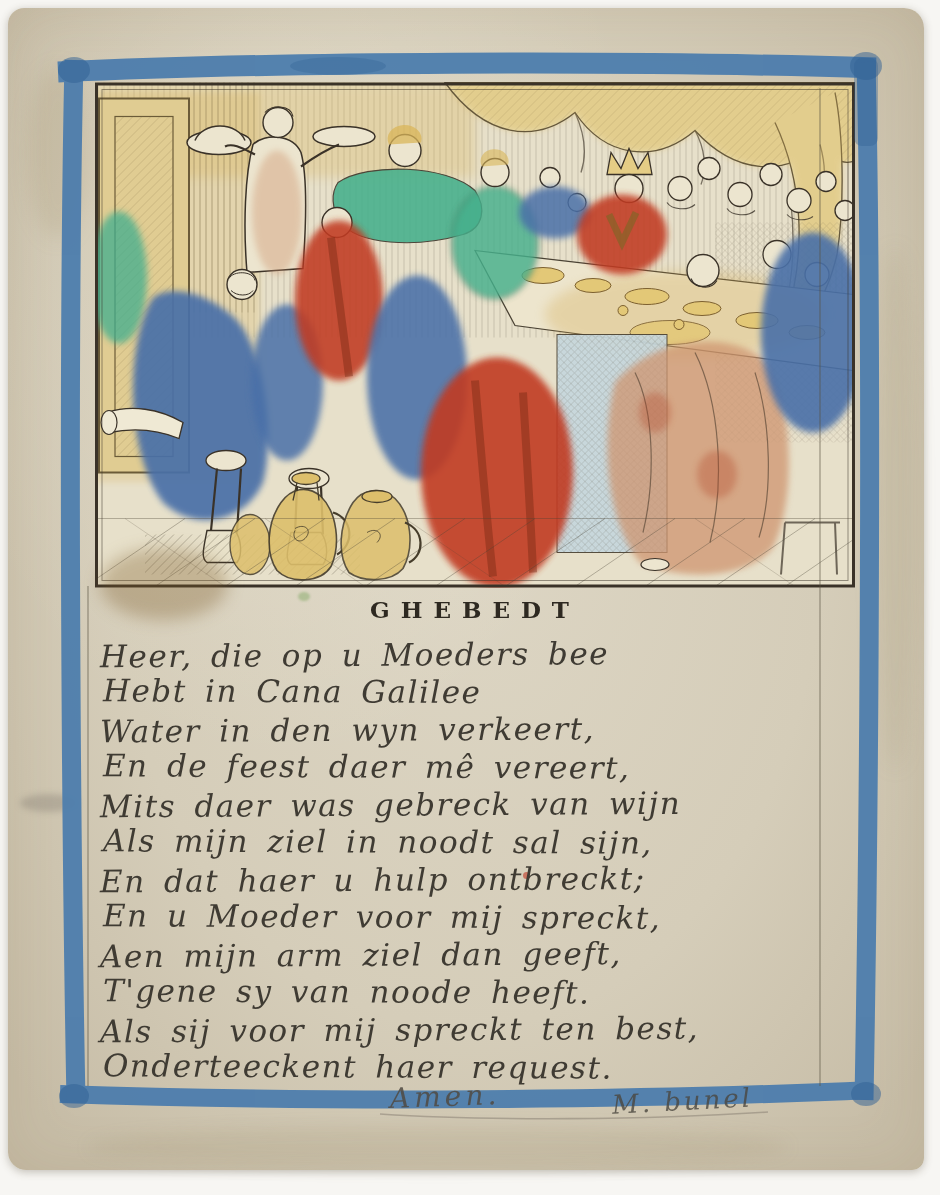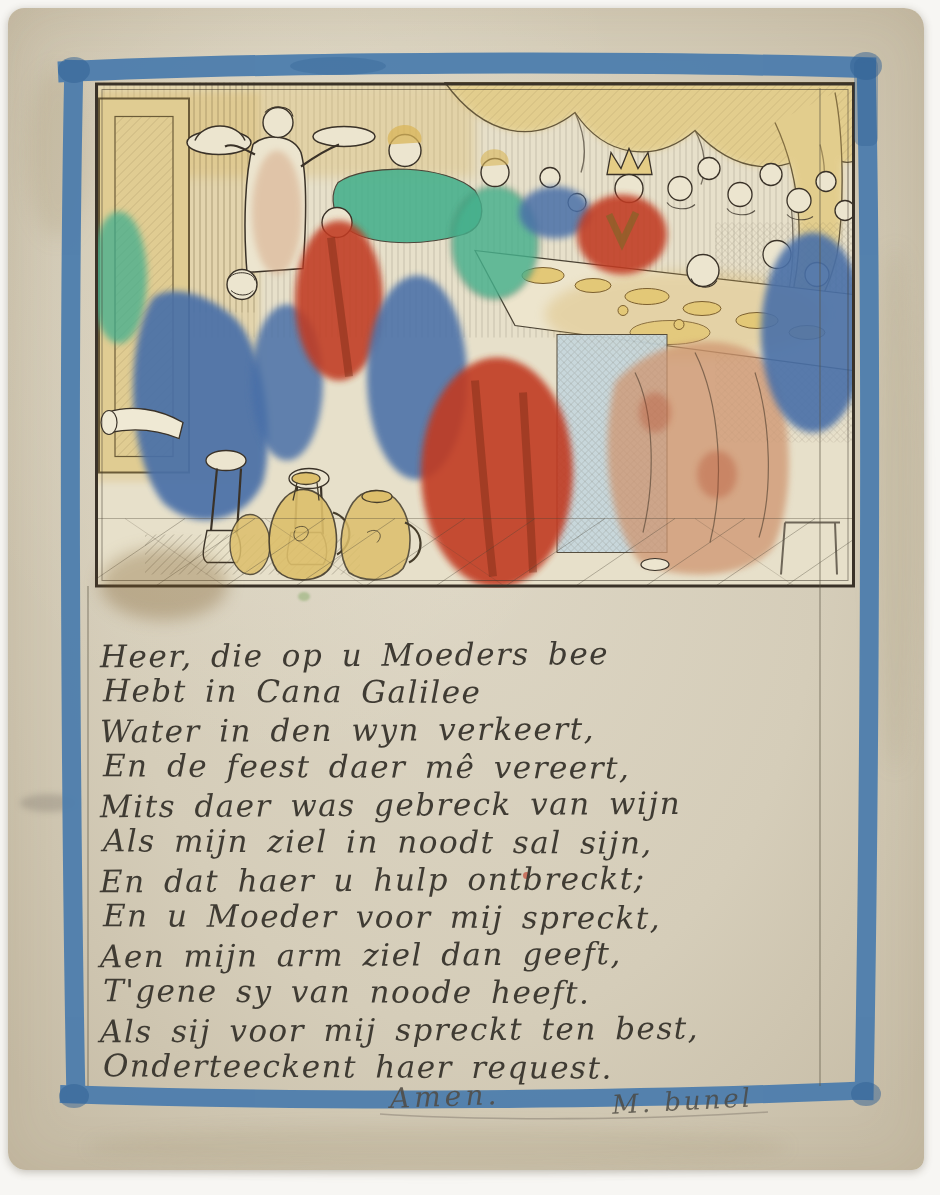--- a/index.html
+++ b/index.html
@@ -223,20 +223,21 @@
       <ellipse cx="330" cy="58" rx="48" ry="9" opacity=".3"></ellipse>
     </g>
     <path d="M80,578 L80,1078 M812,80 L812,1078" stroke="#57503f" stroke-width="1.3" opacity=".5" fill="none"></path>
     <path d="M372,1106 C480,1113 640,1112 760,1104" stroke="#8a8274" stroke-width="1.6" opacity=".55" fill="none"></path>
   </svg>
 
   <div class="stain s-jug"></div>
   <div class="stain s-grn"></div>
   <div class="stain s-red"></div>
 
+  <div class="title">GHEBEDT</div>
 
   <div class="poem">
     <div class="line">Heer, die op u Moeders bee</div>
     <div class="line">Hebt in Cana Galilee</div>
     <div class="line">Water in den wyn verkeert,</div>
     <div class="line">En de feest daer mê vereert,</div>
     <div class="line">Mits daer was gebreck van wijn</div>
     <div class="line">Als mijn ziel in noodt sal sijn,</div>
     <div class="line">En dat haer u hulp ontbreckt;</div>
     <div class="line">En u Moeder voor mij spreckt,</div>

